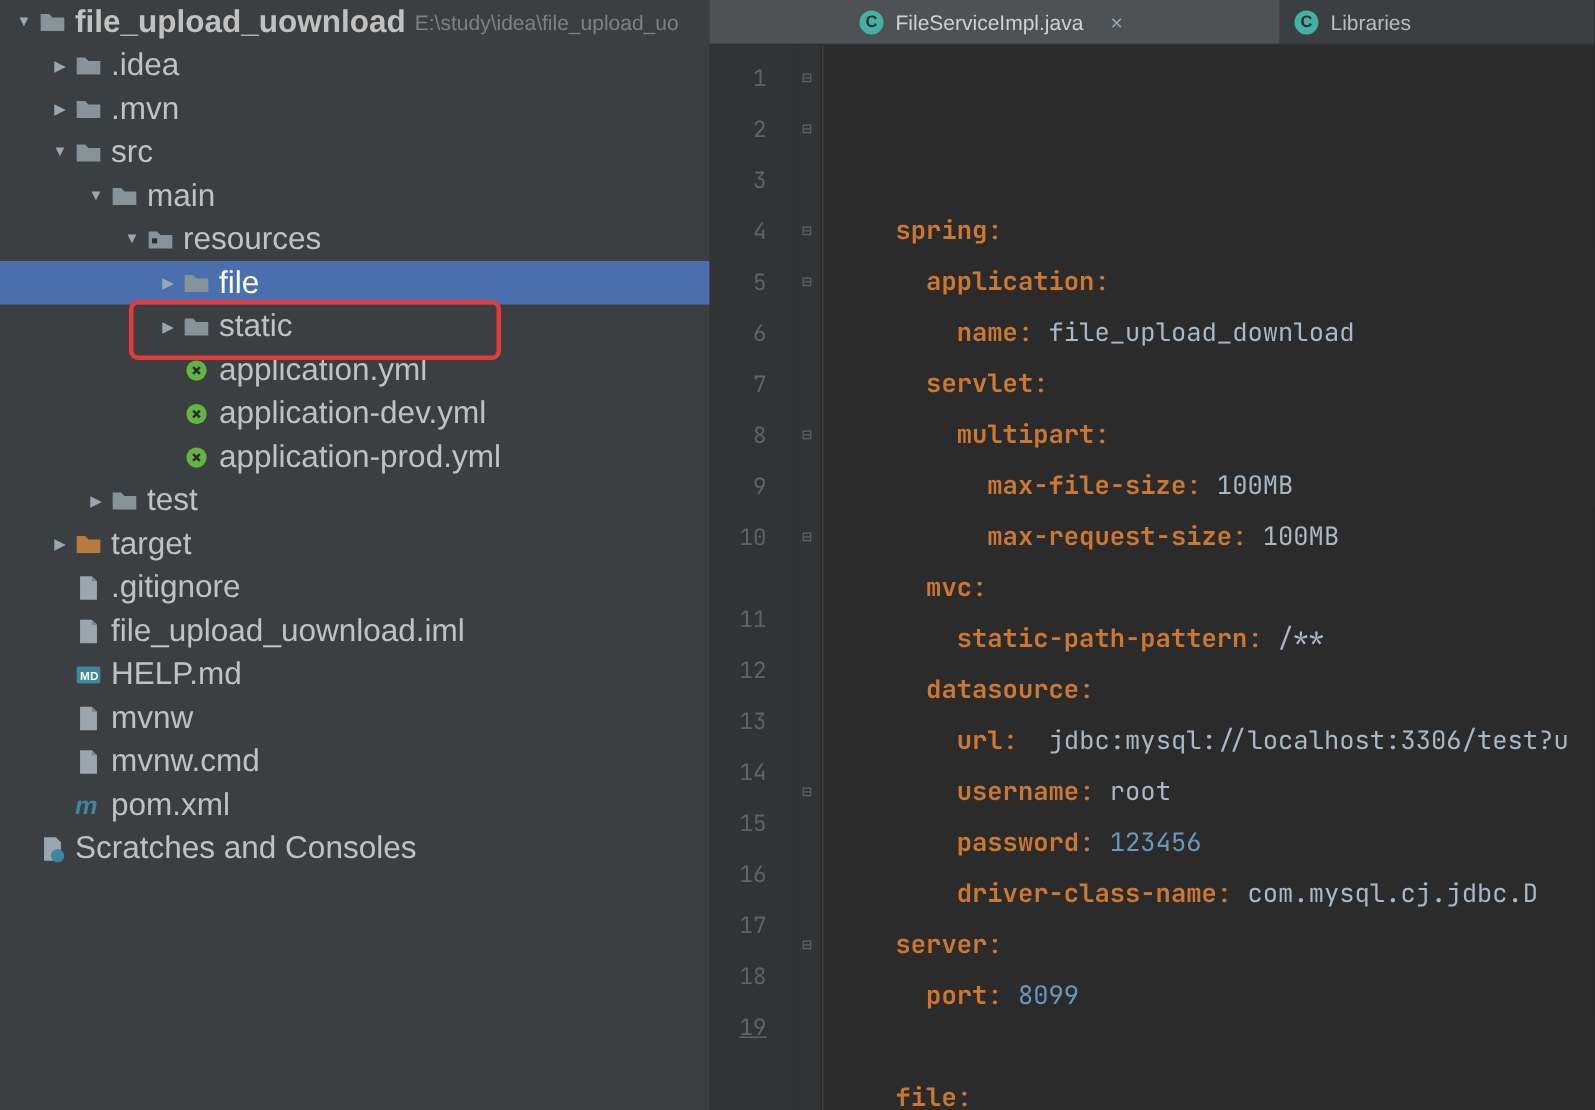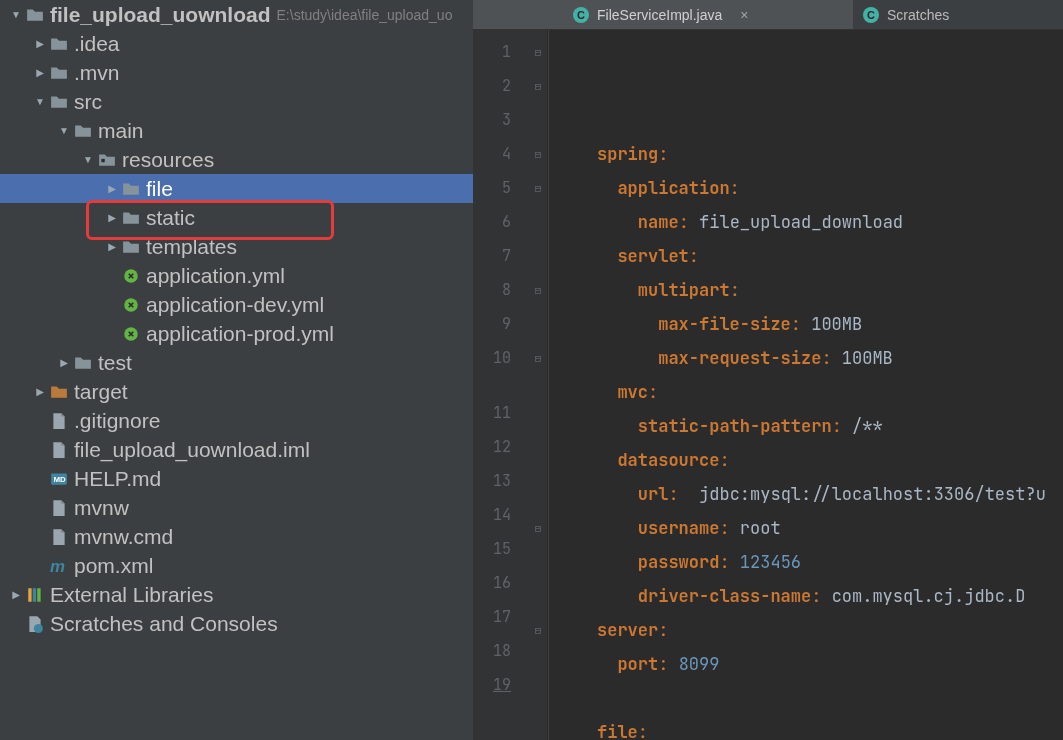--- a/index.html
+++ b/index.html
@@ -254,56 +254,46 @@
         <span class="arrow right"></span>
         <span class="icon">
           <svg viewBox="0 0 16 16">
             <use href="#ico-folder" class="dir-gray"></use>
           </svg>
         </span>
         <span class="label">static</span>
       </div>
       <div class="tree-row">
         <span class="indent" style="width: 104px;"></span>
-        <span class="arrow right"></span>
-        <span class="icon">
-          <svg viewBox="0 0 16 16">
-            <use href="#ico-folder" class="dir-gray"></use>
-          </svg>
-        </span>
-        <span class="label">templates</span>
+        <span class="arrow none"></span>
+        <span class="icon">
+          <svg viewBox="0 0 16 16">
+            <use href="#ico-yml"></use>
+          </svg>
+        </span>
+        <span class="label">application.yml</span>
       </div>
       <div class="tree-row">
         <span class="indent" style="width: 104px;"></span>
         <span class="arrow none"></span>
         <span class="icon">
           <svg viewBox="0 0 16 16">
             <use href="#ico-yml"></use>
           </svg>
         </span>
-        <span class="label">application.yml</span>
+        <span class="label">application-dev.yml</span>
       </div>
       <div class="tree-row">
         <span class="indent" style="width: 104px;"></span>
         <span class="arrow none"></span>
         <span class="icon">
           <svg viewBox="0 0 16 16">
             <use href="#ico-yml"></use>
           </svg>
         </span>
-        <span class="label">application-dev.yml</span>
-      </div>
-      <div class="tree-row">
-        <span class="indent" style="width: 104px;"></span>
-        <span class="arrow none"></span>
-        <span class="icon">
-          <svg viewBox="0 0 16 16">
-            <use href="#ico-yml"></use>
-          </svg>
-        </span>
         <span class="label">application-prod.yml</span>
       </div>
       <div class="tree-row">
         <span class="indent" style="width: 56px;"></span>
         <span class="arrow right"></span>
         <span class="icon">
           <svg viewBox="0 0 16 16">
             <use href="#ico-folder" class="dir-gray"></use>
           </svg>
         </span>
@@ -371,30 +361,20 @@
       </div>
       <div class="tree-row">
         <span class="indent" style="width: 32px;"></span>
         <span class="arrow none"></span>
         <span class="icon">
           <svg viewBox="0 0 16 16">
             <use href="#ico-pom"></use>
           </svg>
         </span>
         <span class="label">pom.xml</span>
-      </div>
-      <div class="tree-row">
-        <span class="indent" style="width: 8px;"></span>
-        <span class="arrow right"></span>
-        <span class="icon">
-          <svg viewBox="0 0 16 16">
-            <use href="#ico-lib"></use>
-          </svg>
-        </span>
-        <span class="label">External Libraries</span>
       </div>
       <div class="tree-row">
         <span class="indent" style="width: 8px;"></span>
         <span class="arrow none"></span>
         <span class="icon">
           <svg viewBox="0 0 16 16">
             <use href="#ico-scratch"></use>
           </svg>
         </span>
         <span class="label">Scratches and Consoles</span>
@@ -406,21 +386,21 @@
 <div class="editor-panel">
 
   <div class="tab-bar" id="tab-bar">
       <div class="tab active" style="min-width: 380px; padding-left: 100px;">
         <span class="c-badge">C</span>
         <span>FileServiceImpl.java</span>
         <span class="close">×</span>
       </div>
       <div class="tab">
         <span class="c-badge">C</span>
-        <span>Scratches</span>
+        <span>Libraries</span>
       </div>
     </div>
 
   <div class="editor-body">
     <div class="gutter" id="gutter">
         <div style="height: 34px;">1</div>
         <div style="height: 34px;">2</div>
         <div style="height: 34px;">3</div>
         <div style="height: 34px;">4</div>
         <div style="height: 34px;">5</div>

